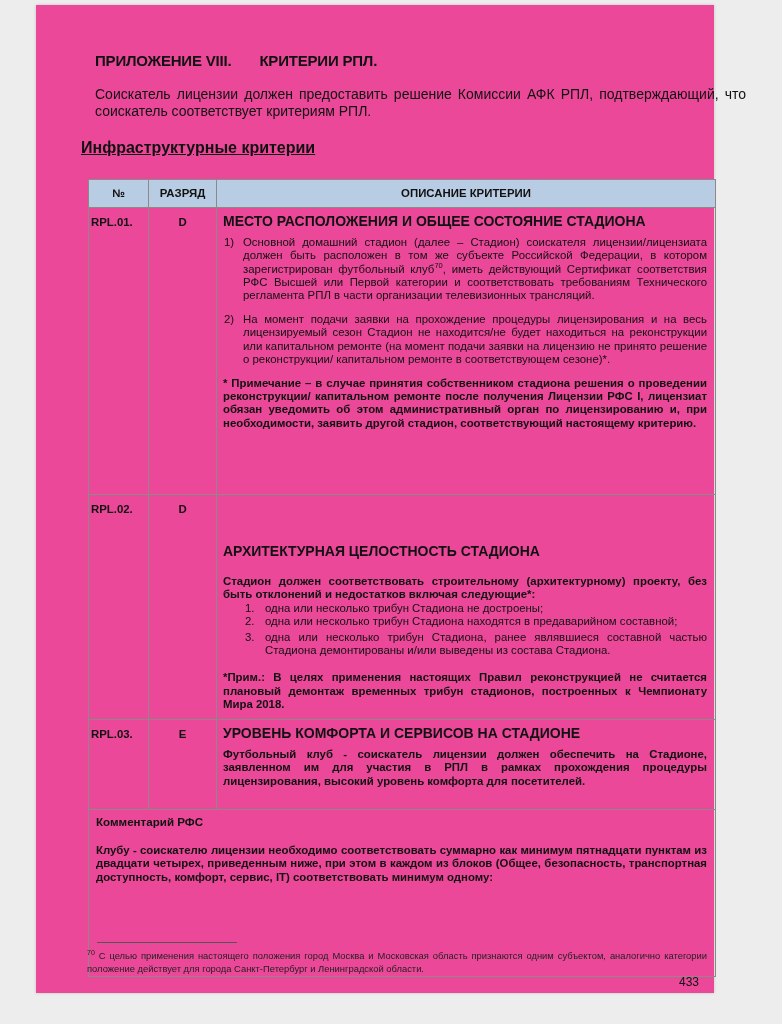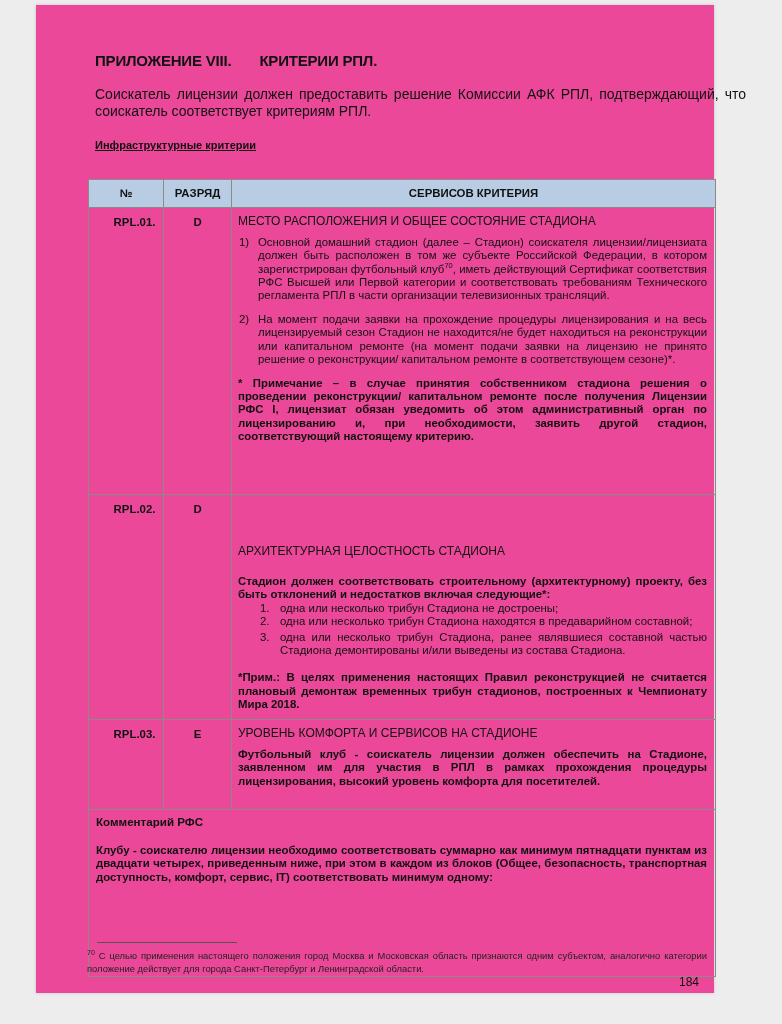--- a/index.html
+++ b/index.html
@@ -14,34 +14,34 @@
   .title {
     position:absolute; left:59px; top:47px; font-size:15px; font-weight:bold; letter-spacing:-0.2px;
     white-space:pre;
   }
   .title .gap { display:inline-block; width:28px; }
   .intro {
     position:absolute; left:59px; top:81px; width:651px; font-size:14px; line-height:17px;
     text-align:justify;
   }
   .subhead {
-    position:absolute; left:59px; top:134px; font-size:11px; font-weight:bold; text-decoration:underline;
+    position:absolute; left:45px; top:134px; font-size:16px; font-weight:bold; text-decoration:underline;
   }
   table.crit {
     position:absolute; left:52px; top:174px; width:628px; border-collapse:collapse;
     font-size:11.4px; line-height:13.2px;
   }
   table.crit td, table.crit th { border:1px solid #8a8a8a; vertical-align:top; }
   table.crit th {
     background:#b8cce4; font-weight:bold; height:27px; padding:0; vertical-align:middle; text-align:center;
   }
-  td.num { width:57px; padding:8px 0 0 17px; font-weight:bold;text-align:center; }
+  td.num { width:57px; padding:8px 0 0 2px; font-weight:bold; }
   td.cat { width:67px; padding:8px 0 0 0; text-align:center; font-weight:bold; }
   td.desc { padding:7px 8px 8px 6px; }
-  .ctitle { font-weight:normal; font-size:12px; margin-bottom:8px; }
+  .ctitle { font-weight:bold; font-size:14px; margin-bottom:8px; }
   .par { text-align:justify;font-weight:bold; }
   .ol { display:flex; margin-left:1px; }
   .ol .n { width:19px; flex:none; }
   .ol .t { flex:1; text-align:justify; }
   .gapv { height:11px; }
   .ul2 { margin-left:22px; }
   .ul2 .n { width:20px; }
   td.comment { padding:5px 8px 16px 7px; height:145px; }
   .ctitle2 { font-weight:bold; font-size:11.6px; margin-bottom:16px; }
   .fn-line {
@@ -64,21 +64,21 @@
 
   <div class="intro">Соискатель лицензии должен предоставить решение Комиссии АФК РПЛ, подтверждающий, что соискатель соответствует критериям РПЛ.</div>
 
   <div class="subhead">Инфраструктурные критерии</div>
 
   <table class="crit">
     <tbody>
         <tr>
       <th>№</th>
       <th>РАЗРЯД</th>
-      <th>СЕРВИСОВ КРИТЕРИЯ</th>
+      <th>ОПИСАНИЕ КРИТЕРИИ</th>
     </tr>
 
     <tr style="height:287px;">
       <td class="num">RPL.01.</td>
       <td class="cat">D</td>
       <td class="desc">
         <div class="ctitle">МЕСТО РАСПОЛОЖЕНИЯ И ОБЩЕЕ СОСТОЯНИЕ СТАДИОНА</div>
         <div class="ol">
           <span class="n">1)</span>
           <span class="t"><span>Основной домашний стадион (далее – Стадион) соискателя лицензии/лицензиата должен быть расположен в том же субъекте Российской Федерации, в котором зарегистрирован футбольный клуб</span><sup>70</sup><span>, иметь действующий Сертификат соответствия РФС Высшей или Первой категории и соответствовать требованиям Технического регламента РПЛ в части организации телевизионных трансляций.</span></span>
@@ -130,14 +130,14 @@
         <div class="ctitle2">Комментарий РФС</div>
         <div class="par">Клубу - соискателю лицензии необходимо соответствовать суммарно как минимум пятнадцати пунктам из двадцати четырех, приведенным ниже, при этом в каждом из блоков (Общее, безопасность, транспортная доступность, комфорт, сервис, IT) соответствовать минимум одному:</div>
       </td>
     </tr>
   </tbody>
     </table>
 
   <div class="fn-line" style="left:61px;"></div>
   <div class="footnote"><sup>70</sup><span> С целью применения настоящего положения город Москва и Московская область признаются одним субъектом, аналогично категории положение действует для города Санкт-Петербург и Ленинградской области.</span></div>
 
-  <div class="pagenum">184</div>
+  <div class="pagenum">433</div>
 </div>
 
 </body></html>

